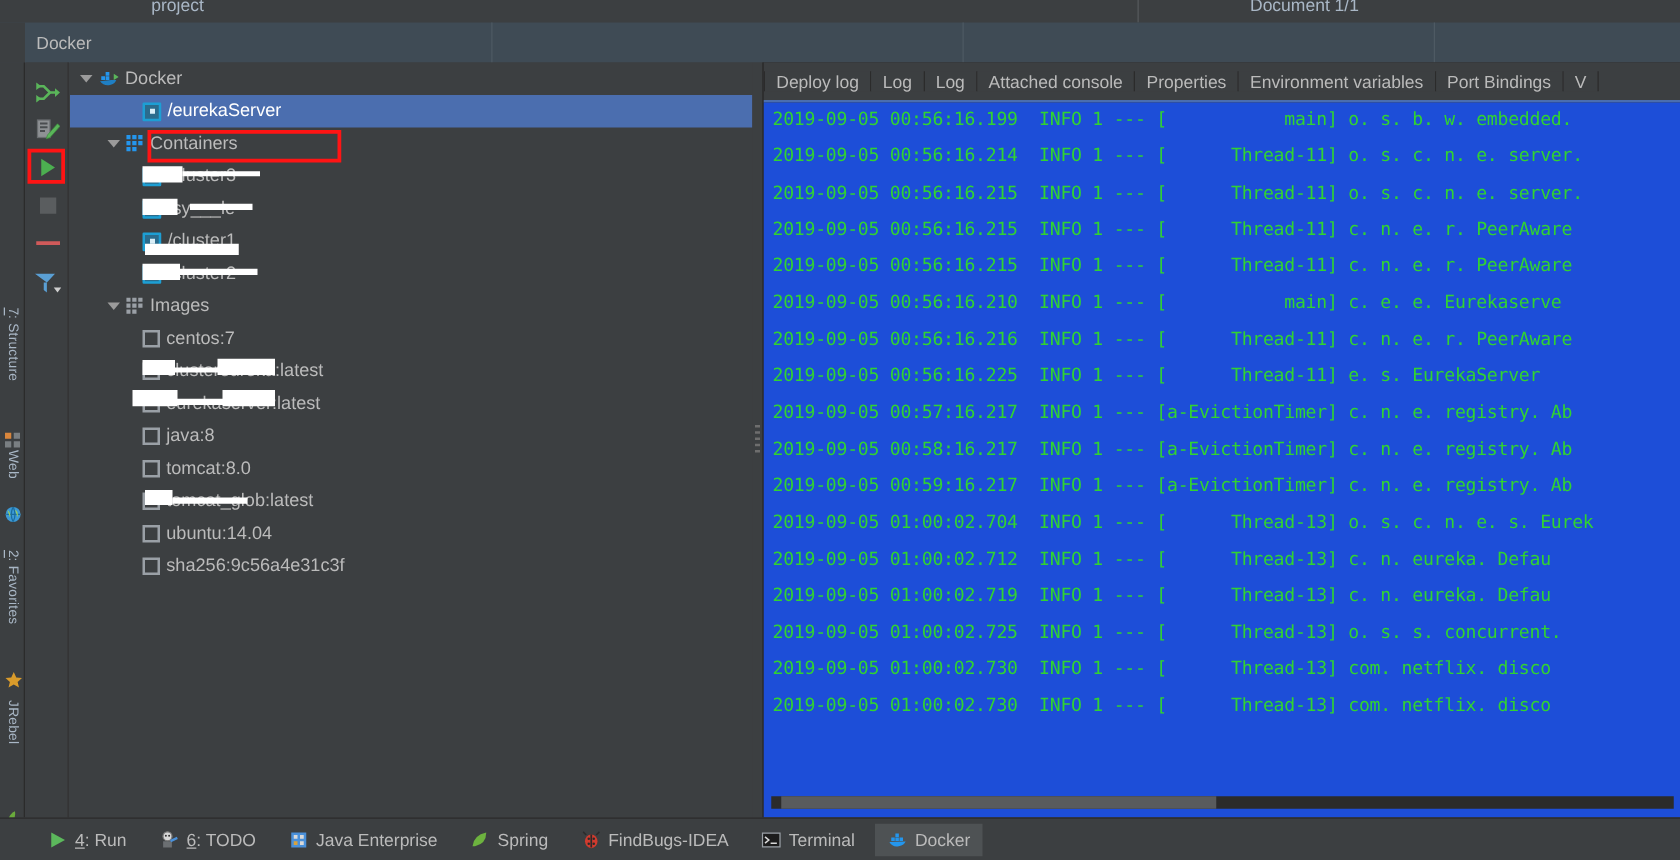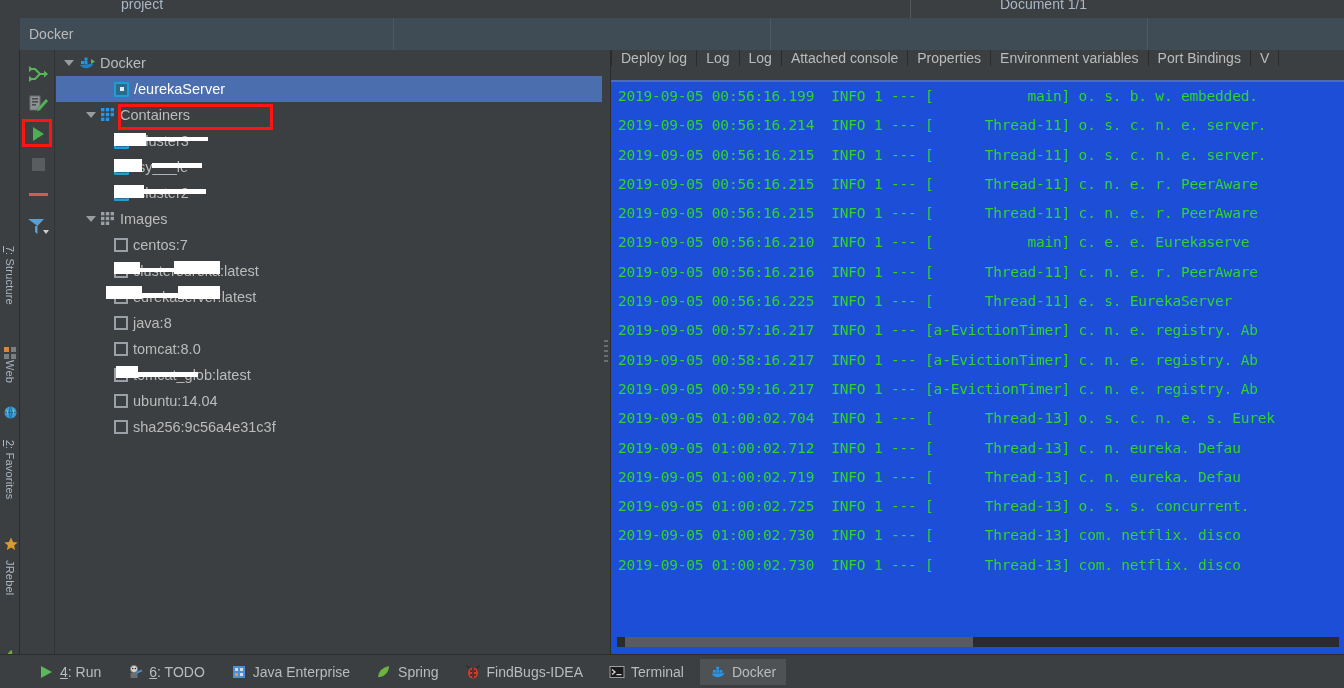--- a/index.html
+++ b/index.html
@@ -135,21 +135,21 @@
     display:block; width:4px; height:2px; background:#6e6e6e; margin-bottom:3px;
   }
 
   
   .log-panel {
     position: absolute; left: 610px; top: 50px; width: 734px; height: 604px;
     background: #2b2b2b; border-left: 1px solid #2b2b2b;
   }
   .tabbar {
     position: absolute; left: 0; top: 0; width: 734px; height: 32px;
-    background: #3c3f41; display: flex; align-items: flex-start;
+    background: #3c3f41; display: flex; align-items: center;
     border-bottom: 2px solid #4b6eaf;
   }
   .tab {
     display: flex; align-items: center; padding: 0 9px;
     color: #bbbbbb; font-size: 14px; white-space: nowrap;
     border-right: 1px solid #2b2b2b; background: #3c3f41;
   }
   .tab:first-child { border-left: 1px solid #2b2b2b; }
   .tab.truncated { overflow: hidden; }
 
@@ -348,20 +348,25 @@
     <span class="redact" style="left:90px;top:9px;width:62px;height:4px"></span>
   </div>
 
   <div class="trow" style="padding-left:58px">
     <span class="tico ico-container"></span>
     <span class="tlabel">/sy___le</span>
     <span class="redact" style="left:58px;top:5px;width:28px;height:13px"></span>
     <span class="redact" style="left:96px;top:9px;width:50px;height:5px"></span>
   </div>
 
+  <div class="trow" style="padding-left:58px">
+    <span class="tico ico-container"></span>
+    <span class="tlabel">/cluster1</span>
+    <span class="redact" style="left:60px;top:15px;width:75px;height:9px"></span>
+  </div>
 
   <div class="trow" style="padding-left:58px">
     <span class="tico ico-container"></span>
     <span class="tlabel">/cluster2</span>
     <span class="redact" style="left:58px;top:5px;width:30px;height:13px"></span>
     <span class="redact" style="left:88px;top:9px;width:62px;height:5px"></span>
   </div>
 
   <div class="trow" style="padding-left:30px">
     <span class="twisty"></span>

